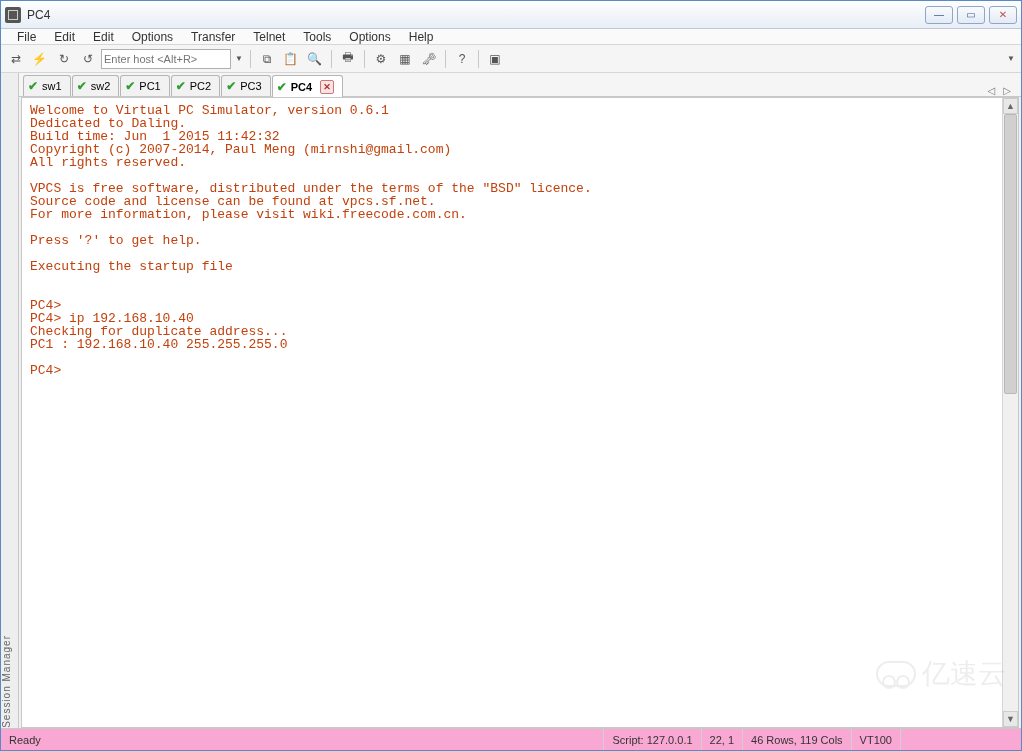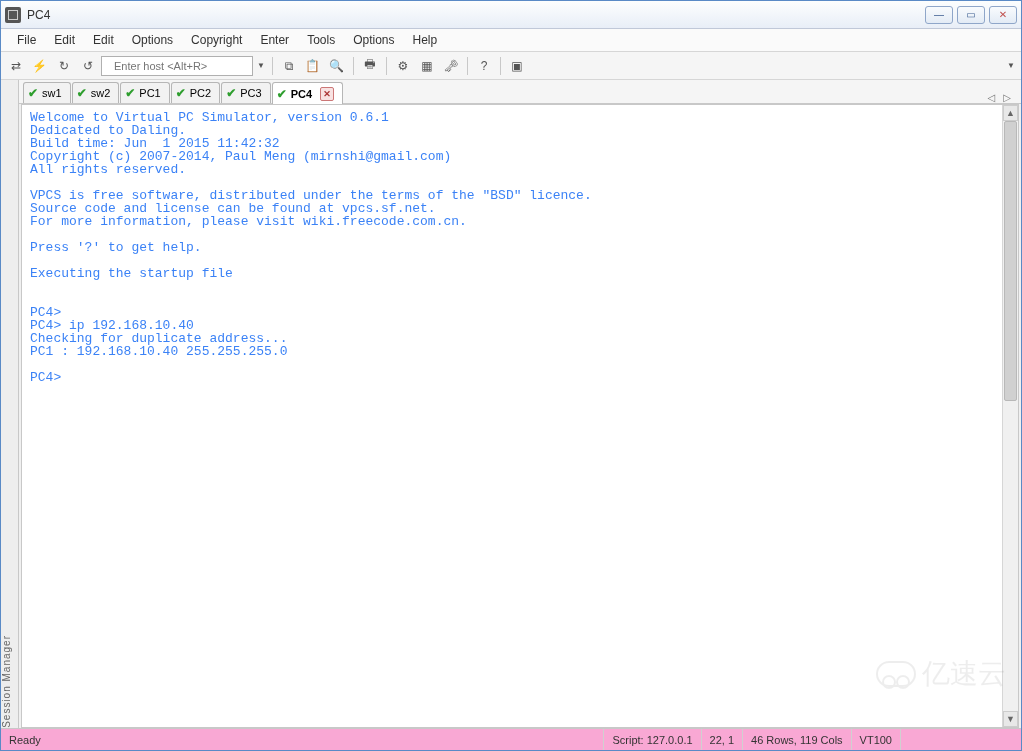--- a/index.html
+++ b/index.html
@@ -6,43 +6,43 @@
 body { font-family: 'Segoe UI', Tahoma, sans-serif; font-size: 12px; background: #fff; overflow: hidden; }
 .window { width: 1022px; height: 751px; border: 1px solid #5a8ac6; display: flex; flex-direction: column; background: #f0f0f0; }
 .titlebar { height: 28px; background: linear-gradient(#fdfefe, #e8eef7); border-bottom: 1px solid #c0c8d8; display: flex; align-items: center; padding: 0 4px; }
 .title-icon { width: 16px; height: 16px; margin-right: 6px; background: #555; border-radius: 2px; position: relative; }
 .title-icon::before { content: ""; position: absolute; inset: 3px; border: 1px solid #ccc; }
 .title-text { flex: 1; font-size: 12px; color: #333; }
 .win-controls { display: flex; gap: 4px; }
 .win-btn { width: 28px; height: 18px; border: 1px solid #8fa6c9; border-radius: 3px; background: linear-gradient(#f9fbfd,#e3ebf5); display: flex; align-items: center; justify-content: center; font-size: 10px; color: #3b5c8f; cursor: default; }
 .win-btn.close { color: #c0504d; }
 
-.menubar { height: 23px; background: #fafafa; border-bottom: 1px solid #d6d6d6; display: flex; align-items: center; padding: 3px 8px; gap: 2px; }
+.menubar { height: 16px; background: #fafafa; border-bottom: 1px solid #d6d6d6; display: flex; align-items: center; padding: 3px 8px; gap: 2px; }
 .menu-item { padding: 2px 8px; font-size: 12px; color: #333; cursor: default; }
 
 .toolbar { height: 28px; background: #f5f5f5; border-bottom: 1px solid #d6d6d6; display: flex; align-items: center; padding: 0 4px; gap: 2px; }
 .tb-btn { width: 22px; height: 22px; display: flex; align-items: center; justify-content: center; border: 1px solid transparent; border-radius: 2px; cursor: default; color: #555; }
 .tb-sep { width: 1px; height: 18px; background: #c8c8c8; margin: 0 3px; }
-.host-input { height: 20px; width: 152px; border: 1px solid #b0b0b0; padding: 0 12px; font-size: 11px; color: #888; background: #fff; }
+.host-input { height: 20px; width: 130px; border: 1px solid #b0b0b0; padding: 0 2px; font-size: 11px; color: #888; background: #fff; }
 .tb-dropdown { width: 12px; height: 22px; display: flex; align-items: center; justify-content: center; color: #555; font-size: 8px; }
 
 .workspace { flex: 1; display: flex; min-height: 0; }
 .side-tab { width: 18px; background: #eee; border-right: 1px solid #c8c8c8; writing-mode: vertical-rl; text-orientation: mixed; font-size: 10px; color: #666; padding-top: 6px; text-align: left; display: flex; justify-content: flex-end; }
 .side-tab span { transform: rotate(180deg); padding-bottom: 6px; letter-spacing: 1px; }
 
 .main-col { flex: 1; display: flex; flex-direction: column; min-width: 0; }
 .tabstrip { height: 24px; background: #f5f5f5; border-bottom: 1px solid #c8c8c8; display: flex; align-items: flex-end; padding: 0 4px; }
 .tab { height: 21px; border: 1px solid #b6b6b6; border-bottom: none; border-top-left-radius: 3px; border-top-right-radius: 3px; background: #f2f2f2; display: flex; align-items: center; padding: 0 8px 0 4px; margin-right: 1px; font-size: 11px; gap: 4px; cursor: default; }
 .tab.active { background: #fff; font-weight: bold; position: relative; top: 1px; height: 22px; }
 .check { color: #2e9e2e; font-weight: bold; font-size: 12px; }
 .tab-close { width: 14px; height: 14px; border: 1px solid #c77; background: #f8e2e2; display: flex; align-items: center; justify-content: center; font-size: 9px; color: #a33; margin-left: 4px; border-radius: 2px; }
 .tab-nav { margin-left: auto; display: flex; gap: 8px; padding-right: 6px; color: #777; font-size: 10px; }
 
 .terminal-wrap { flex: 1; display: flex; background: #fff; border: 1px solid #c8c8c8; margin: 0 2px; min-height: 0; position: relative; }
-.terminal { flex: 1; padding: 6px 8px; font-family: Consolas, 'Courier New', monospace; font-size: 13px; line-height: 1.0; white-space: pre; color: #3b82f6; overflow: hidden; }
+.terminal { flex: 1; padding: 6px 8px; font-family: Consolas, 'Courier New', monospace; font-size: 13px; line-height: 1.0; white-space: pre; color: #c2410c; overflow: hidden; }
 .scroll-track { width: 16px; background: #f0f0f0; border-left: 1px solid #d6d6d6; position: relative; }
 .scroll-arrow { height: 16px; display: flex; align-items: center; justify-content: center; font-size: 9px; color: #666; background: #e8e8e8; border: 1px solid #ccc; }
 .scroll-thumb { position: absolute; top: 16px; left: 1px; right: 1px; height: 280px; background: #d0d0d0; border: 1px solid #b8b8b8; border-radius: 2px; }
 .scroll-arrow.bottom { position: absolute; bottom: 0; left: 0; right: 0; }
 
 .statusbar { height: 22px; background: #f9a8d4; border-top: 1px solid #c8c8c8; display: flex; align-items: center; font-size: 11px; color: #333; }
 .status-cell { padding: 0 8px; height: 100%; display: flex; align-items: center; border-right: 1px solid #d0d0d0; }
 .status-cell.first { flex: 1; border-left: none; }
 .status-cell:last-child { border-right: none; }
 
@@ -65,22 +65,22 @@
       <div class="win-btn">▭</div>
       <div class="win-btn close">✕</div>
     </div>
   </div>
 
   <div class="menubar">
     <div class="menu-item">File</div>
     <div class="menu-item">Edit</div>
     <div class="menu-item">Edit</div>
     <div class="menu-item">Options</div>
-    <div class="menu-item">Copyright</div>
-    <div class="menu-item">Enter</div>
+    <div class="menu-item">Transfer</div>
+    <div class="menu-item">Telnet</div>
     <div class="menu-item">Tools</div>
     <div class="menu-item">Options</div>
     <div class="menu-item">Help</div>
   </div>
 
   <div class="toolbar">
     <div class="tb-btn">⇄</div>
     <div class="tb-btn">⚡</div>
     <div class="tb-btn">↻</div>
     <div class="tb-btn">↺</div>

